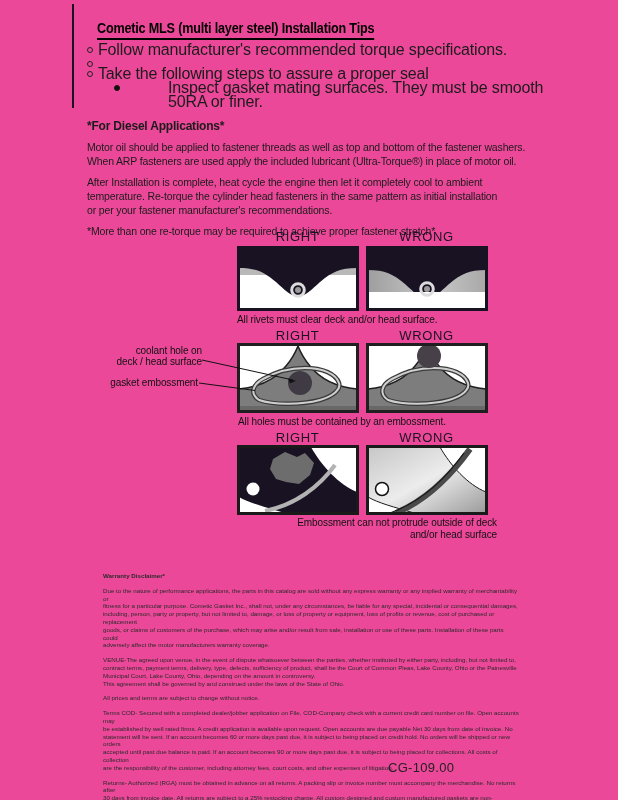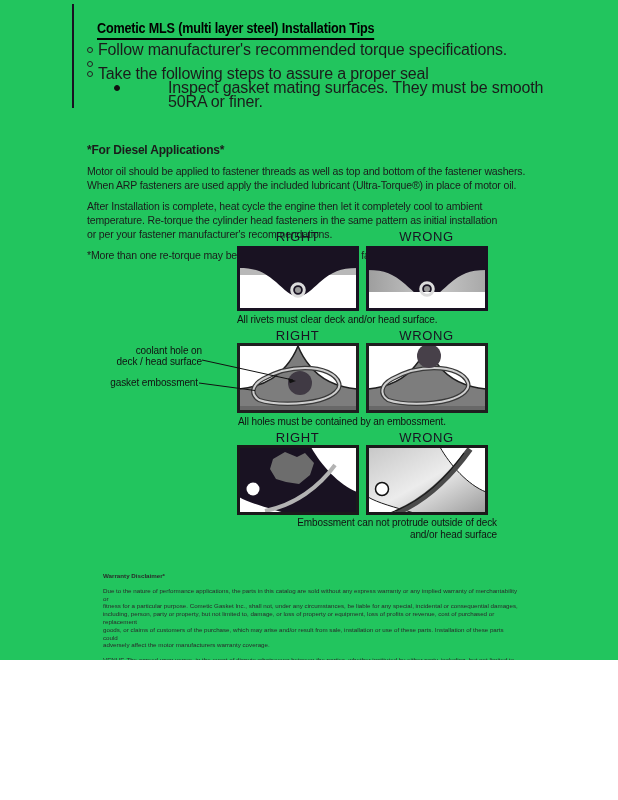--- a/index.html
+++ b/index.html
@@ -1,35 +1,35 @@
 <!DOCTYPE html>
 <html><head>
 <meta charset="utf-8">
 <style>
   html,body{margin:0;padding:0;background:#ffffff;}
-  #page{position:relative;width:618px;height:660px;background:#22c55e;overflow:hidden;
+  #page{position:relative;width:618px;height:800px;background:#ec4899;overflow:hidden;
         font-family:"Liberation Sans","DejaVu Sans",sans-serif;color:#1b1b1b;}
   .abs{position:absolute;}
 
   #left-rule{left:72px;top:4px;width:2px;height:104px;background:#191222;}
 
   #title{left:97px;top:20px;font-size:14px;font-weight:bold;color:#000;
          border-bottom:2px solid #000;padding-bottom:2px;transform:scaleX(0.90);transform-origin:left top;
          white-space:nowrap;letter-spacing:-0.2px;}
 
   .body-text{font-size:10.5px;letter-spacing:-0.15px;line-height:14px;white-space:pre-line;}
 
   #bullets{left:87px;top:43px;width:470px;}
   .b-row{display:flex;align-items:flex-start;line-height:14px;}
   .b-row.sub{margin-left:27px;gap:43px;}
   .b-marker{width:4px;height:4px;border:1px solid #222;border-radius:50%;margin:4px 5px 0 0;flex:none;}
   .b-marker.filled{background:#111;border-color:#111;}
   .b-text{font-size:16px;letter-spacing:-0.15px;}
 
-  #diesel{left:87px;top:119px;width:460px;margin-top:24px;}
+  #diesel{left:87px;top:119px;width:460px;}
   #diesel-heading{font-size:12px;font-weight:bold;letter-spacing:-0.2px;}
   .diesel-para{margin-top:7px;}
 
   .dg-label{width:121px;text-align:center;font-size:13px;letter-spacing:0.6px;color:#191222;}
   .dg-caption{font-size:10px;letter-spacing:-0.1px;line-height:12px;color:#111;white-space:pre-line;text-align:right;}
   .panel{display:block;}
 
   .ann-label{font-size:10px;letter-spacing:-0.1px;line-height:11px;text-align:right;color:#111;}
 
   #legal{left:103px;top:572px;width:416px;font-size:6.2px;line-height:7.8px;color:#2a2a2a;letter-spacing:0;}

